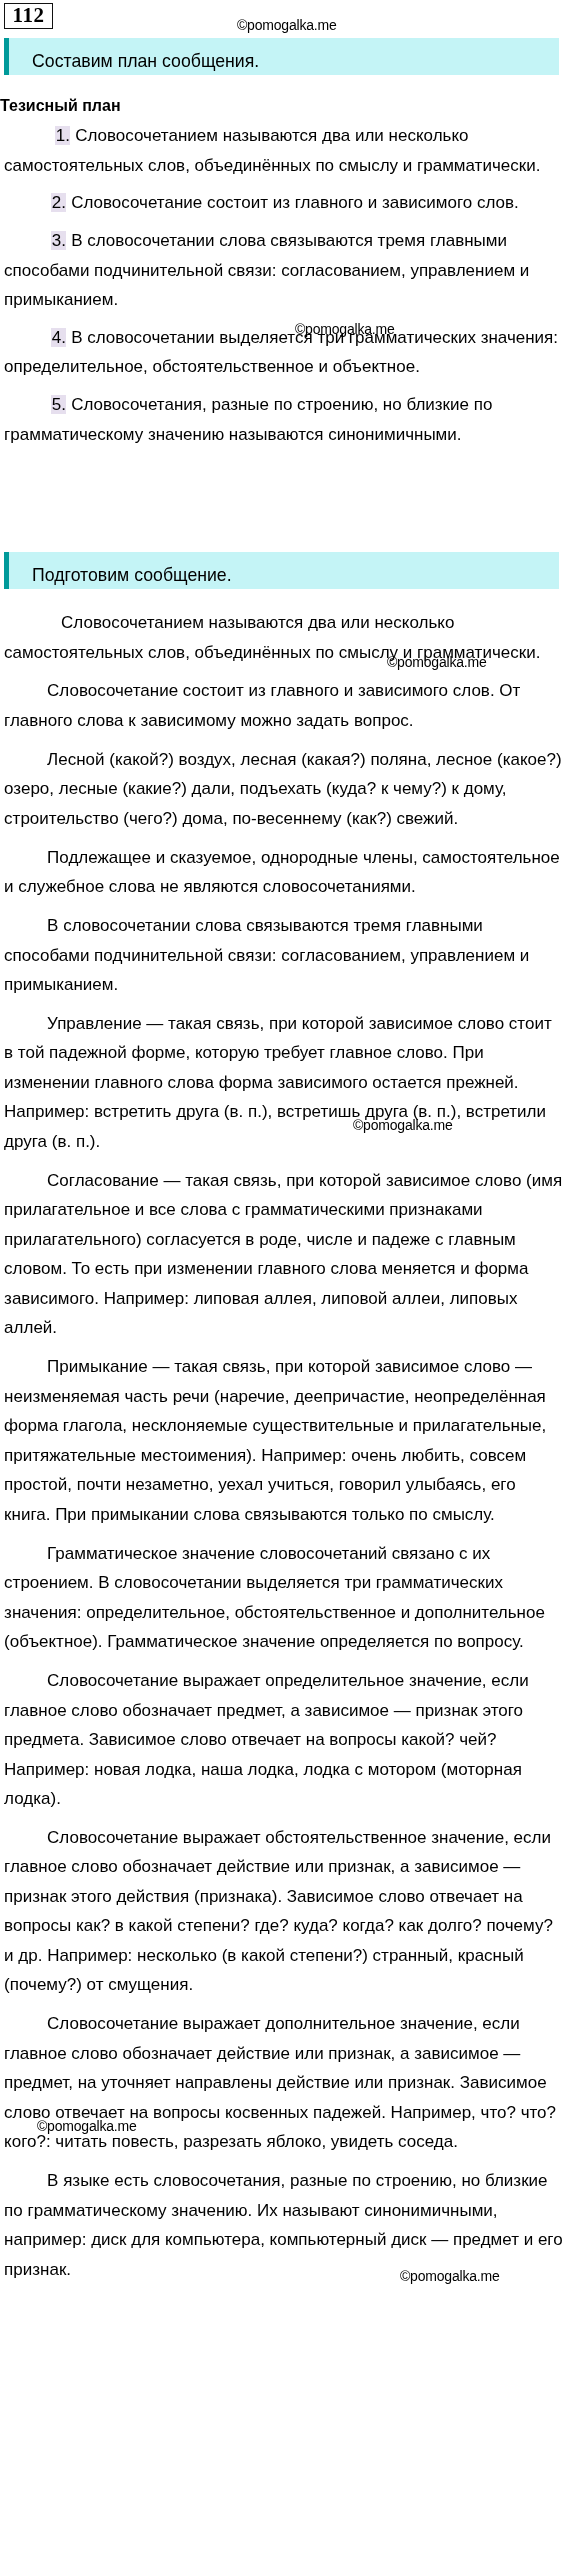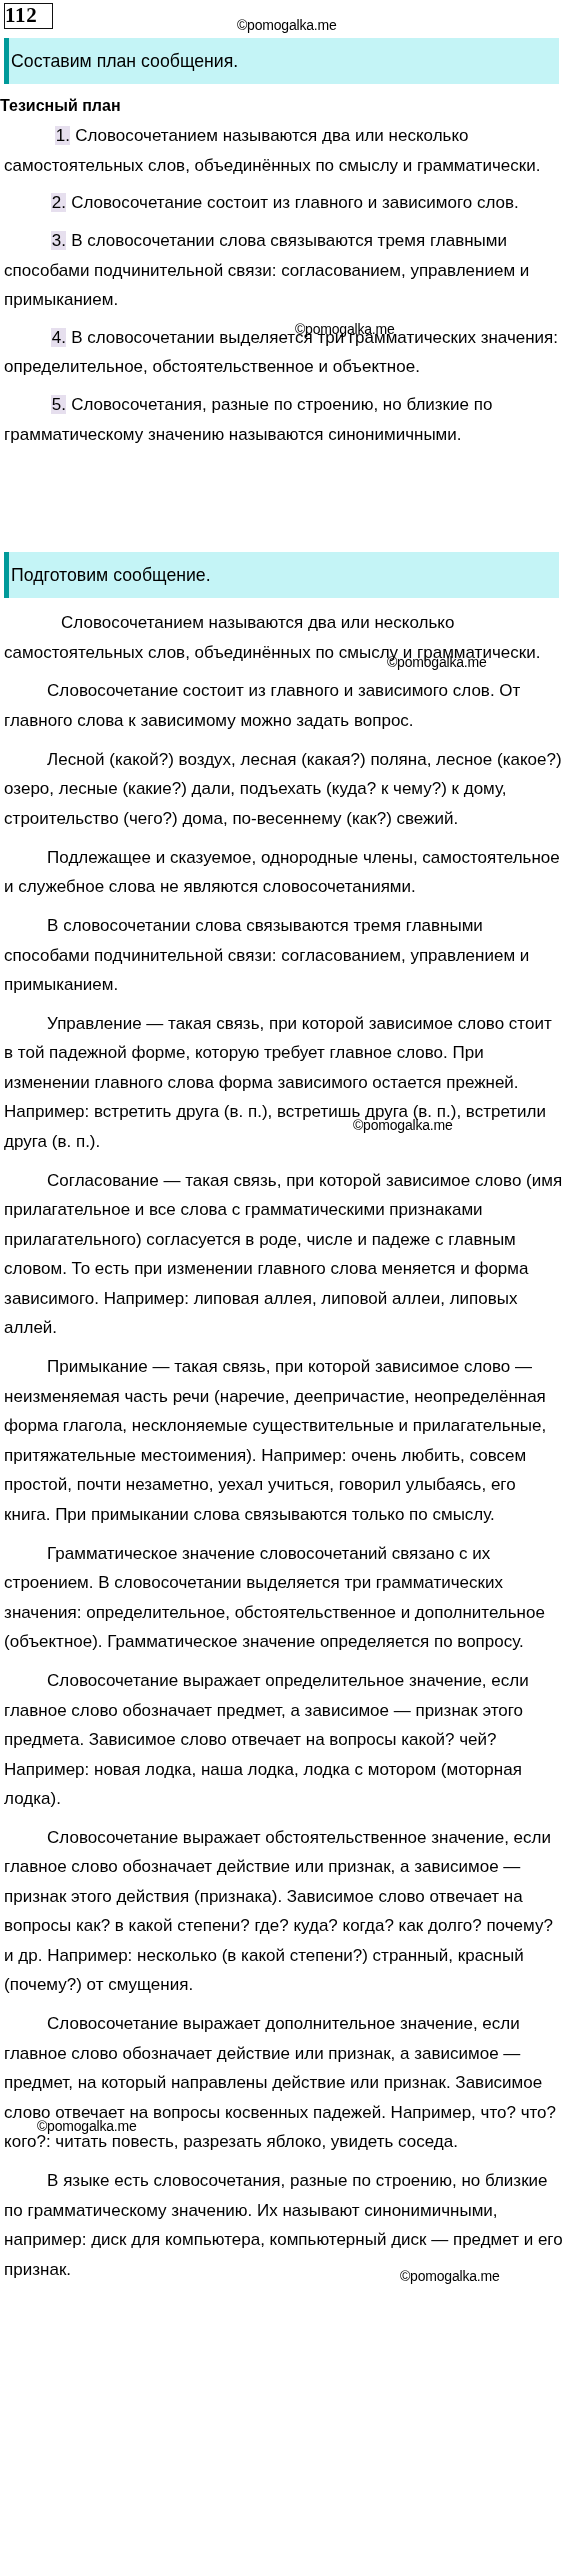--- a/index.html
+++ b/index.html
@@ -13,41 +13,41 @@
   }
   .task-number {
     position: absolute;
     left: 4.1px; top: 3px;
     width: 47px; height: 23.6px;
     border: 1.2px solid #111;
     font-family: "Liberation Serif", "DejaVu Serif", serif;
     font-weight: bold;
     font-size: 21px;
     line-height: 23.6px;
-    text-align: left;
+    text-align: center;
     letter-spacing: 0.6px;
   }
   .watermark {
     position: absolute;
     font-family: "Liberation Sans", "DejaVu Sans", sans-serif;
     font-weight: normal;
     font-size: 14px;
     letter-spacing: -0.2px;
     color: #000;
     white-space: nowrap;
   }
   .section-bar {
     position: absolute;
     left: 4.1px;
     width: 555px;
-    height: 46px;
+    height: 37px;
     background: #c4f4f6;
     border-left: 5.3px solid #009a9a;
     box-sizing: border-box;
-    padding-left: 2px;
+    padding-left: 23px;
     font-size: 17.7px;
     line-height: 46px;
     white-space: nowrap;
   }
   .plan-title {
     position: absolute;
     left: 0; width: 567px;
     top: 94px;
     text-align: left;
     font-weight: bold;
@@ -104,16 +104,16 @@
   <p class="para">Словосочетание состоит из главного и зависимого слов. От главного слова к зависимому можно задать вопрос.</p>
   <p class="para">Лесной (какой?) воздух, лесная (какая?) поляна, лесное (какое?) озеро, лесные (какие?) дали, подъехать (куда? к чему?) к дому, строительство (чего?) дома, по-весеннему (как?) свежий.</p>
   <p class="para">Подлежащее и сказуемое, однородные члены, самостоятельное и служебное слова не являются словосочетаниями.</p>
   <p class="para">В словосочетании слова связываются тремя главными способами подчинительной связи: согласованием, управлением и примыканием.</p>
   <p class="para">Управление — такая связь, при которой зависимое слово стоит в той падежной форме, которую требует главное слово. При изменении главного слова форма зависимого остается прежней. Например: встретить друга (в. п.), встретишь друга (в. п.), встретили друга (в. п.).</p>
   <p class="para">Согласование — такая связь, при которой зависимое слово (имя прилагательное и все слова с грамматическими признаками прилагательного) согласуется в роде, числе и падеже с главным словом. То есть при изменении главного слова меняется и форма зависимого. Например: липовая аллея, липовой аллеи, липовых аллей.</p>
   <p class="para">Примыкание — такая связь, при которой зависимое слово — неизменяемая часть речи (наречие, деепричастие, неопределённая форма глагола, несклоняемые существительные и прилагательные, притяжательные местоимения). Например: очень любить, совсем простой, почти незаметно, уехал учиться, говорил улыбаясь, его книга. При примыкании слова связываются только по смыслу.</p>
   <p class="para">Грамматическое значение словосочетаний связано с их строением. В словосочетании выделяется три грамматических значения: определительное, обстоятельственное и дополнительное (объектное). Грамматическое значение определяется по вопросу.</p>
   <p class="para">Словосочетание выражает определительное значение, если главное слово обозначает предмет, а зависимое — признак этого предмета. Зависимое слово отвечает на вопросы какой? чей? Например: новая лодка, наша лодка, лодка с мотором (моторная лодка).</p>
   <p class="para">Словосочетание выражает обстоятельственное значение, если главное слово обозначает действие или признак, а зависимое — признак этого действия (признака). Зависимое слово отвечает на вопросы как? в какой степени? где? куда? когда? как долго? почему? и др. Например: несколько (в какой степени?) странный, красный (почему?) от смущения.</p>
-  <p class="para">Словосочетание выражает дополнительное значение, если главное слово обозначает действие или признак, а зависимое — предмет, на который направлены действие или признак. Зависимое слово отвечает на вопросы косвенных падежей. Например, что? что? кого?: читать повесть, разрезать яблоко, увидеть соседа.</p>
+  <p class="para">Словосочетание выражает дополнительное значение, если главное слово обозначает действие или признак, а зависимое — предмет, на уточняет направлены действие или признак. Зависимое слово отвечает на вопросы косвенных падежей. Например, что? что? кого?: читать повесть, разрезать яблоко, увидеть соседа.</p>
   <p class="para">В языке есть словосочетания, разные по строению, но близкие по грамматическому значению. Их называют синонимичными, например: диск для компьютера, компьютерный диск — предмет и его признак.</p>
 </div>
 
 
 </body></html>

